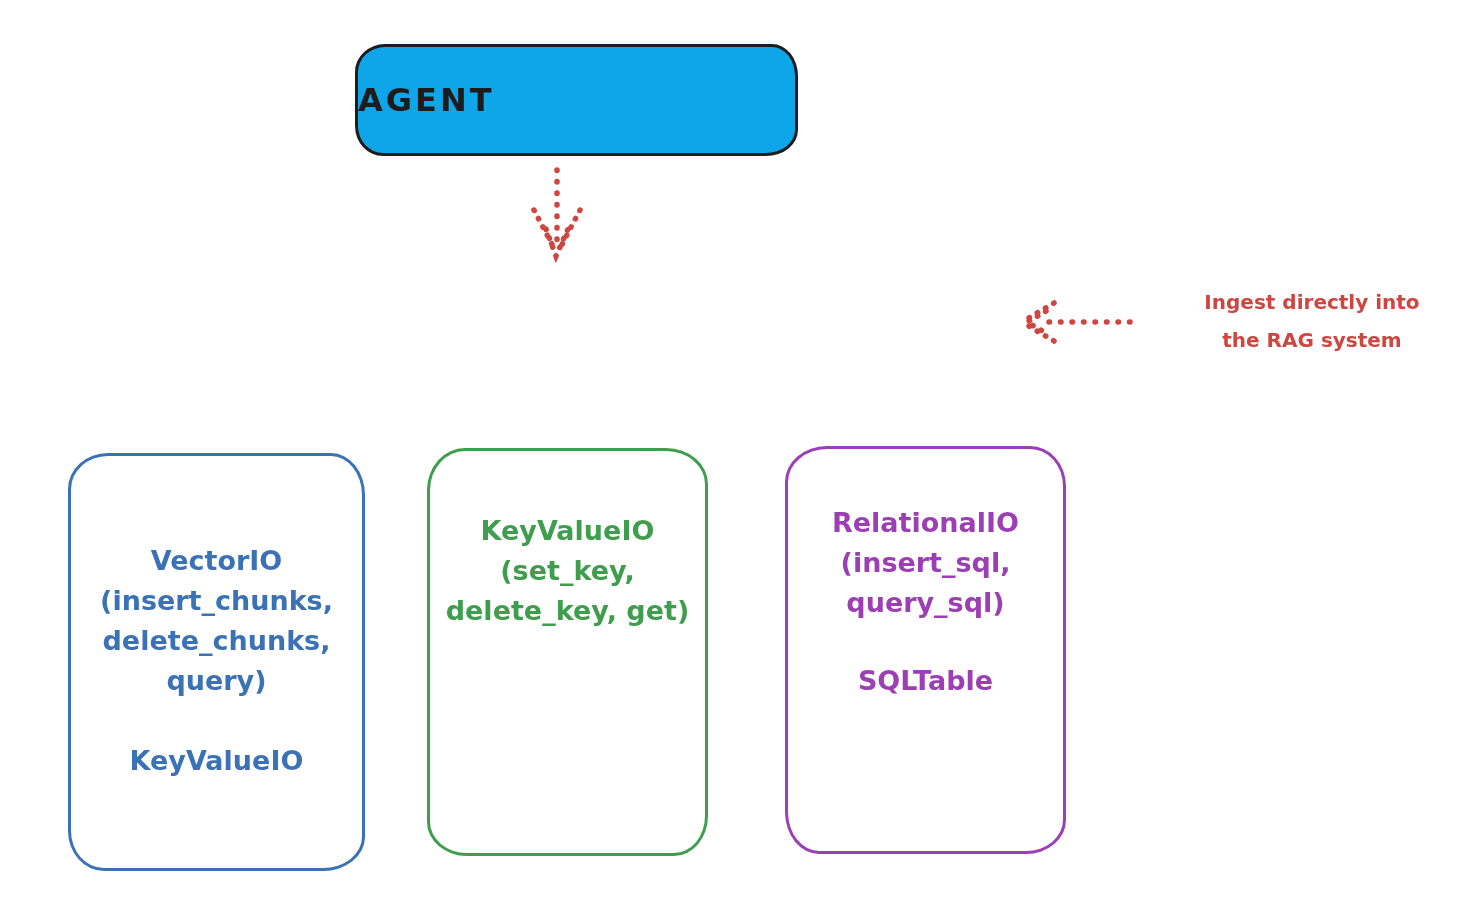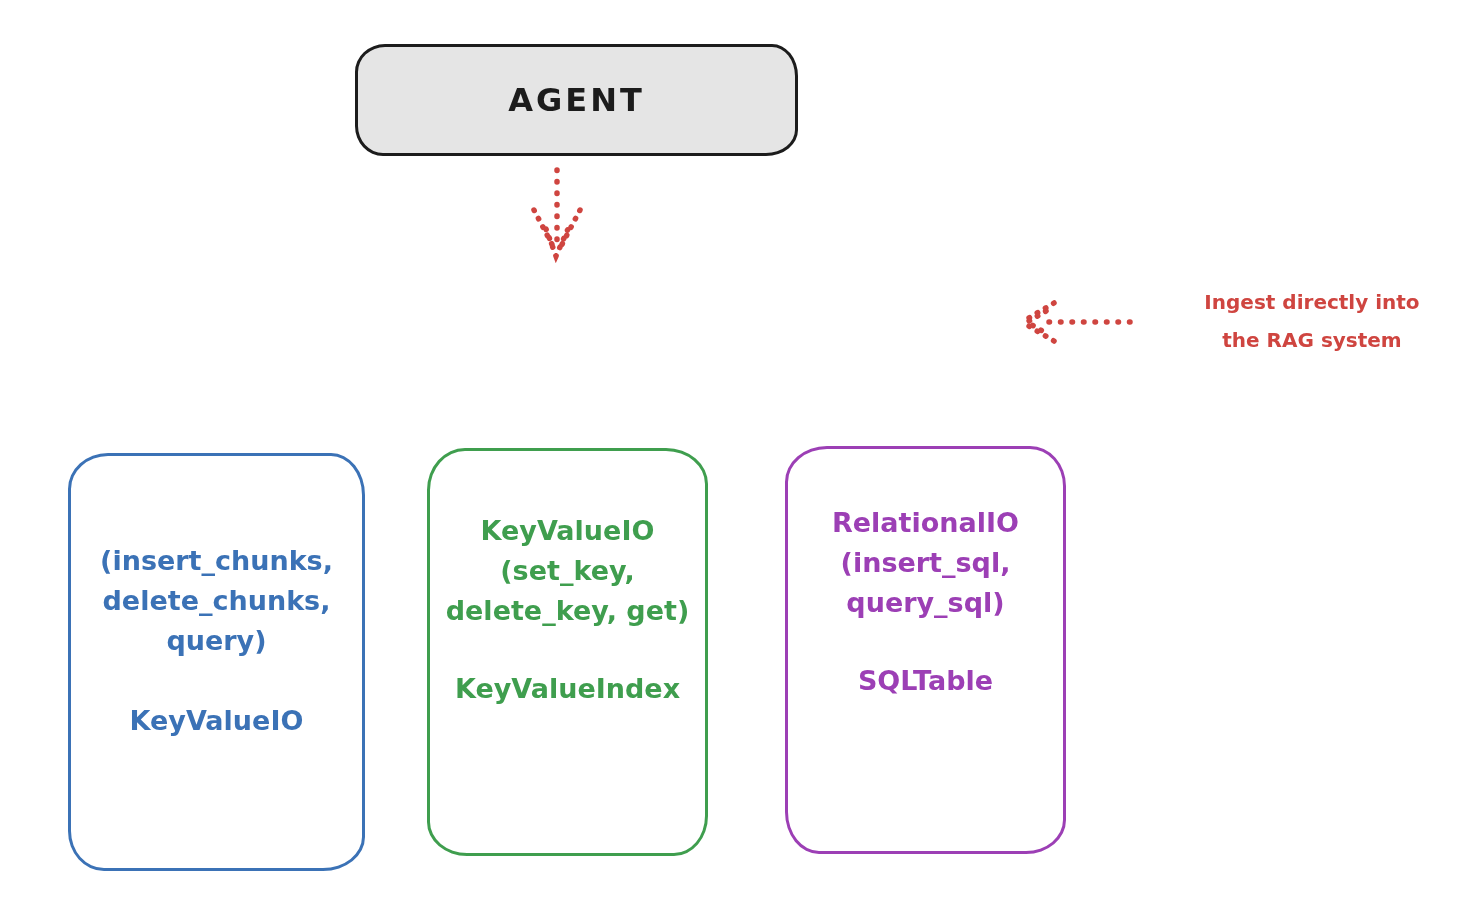--- a/index.html
+++ b/index.html
@@ -10,24 +10,24 @@
     background: #ffffff;
     overflow: hidden;
     font-family: "DejaVu Sans", sans-serif;
   }
 
   
   .node {
     position: absolute;
     box-sizing: border-box;
     border: 3.5px solid #1c1c1c;
-    background: #e5e5e5;
+    background: #0ea5e9;
     display: flex;
     align-items: center;
-    justify-content: center;
+    justify-content: flex-start;
   }
   .node-label {
     color: #1c1c1c;
     font-weight: bold;
     letter-spacing: 1.5px;
     white-space: nowrap;
   }
 
   
   .node-agent {
@@ -143,34 +143,34 @@
     </g>
   </svg>
 
   <div class="annotation" style="color: rgb(207, 69, 64);">
     <div>Ingest directly into</div>
     <div>the RAG system</div>
   </div>
 
   <div class="backend box-vector" style="color: rgb(59, 114, 182);">
     <div class="params">
+      <div>VectorIO</div>
       <div>(insert_chunks,</div>
       <div>delete_chunks,</div>
       <div>query)</div>
     </div>
     <div class="index-label">KeyValueIO</div>
   </div>
 
   <div class="backend box-keyvalue" style="color: rgb(63, 158, 78);">
     <div class="params">
       <div>KeyValueIO</div>
       <div>(set_key,</div>
       <div>delete_key, get)</div>
     </div>
-    <div class="index-label">KeyValueIndex</div>
   </div>
 
   <div class="backend box-relational" style="color: rgb(156, 63, 181);">
     <div class="params">
       <div>RelationalIO</div>
       <div>(insert_sql,</div>
       <div>query_sql)</div>
     </div>
     <div class="index-label">SQLTable</div>
   </div>

